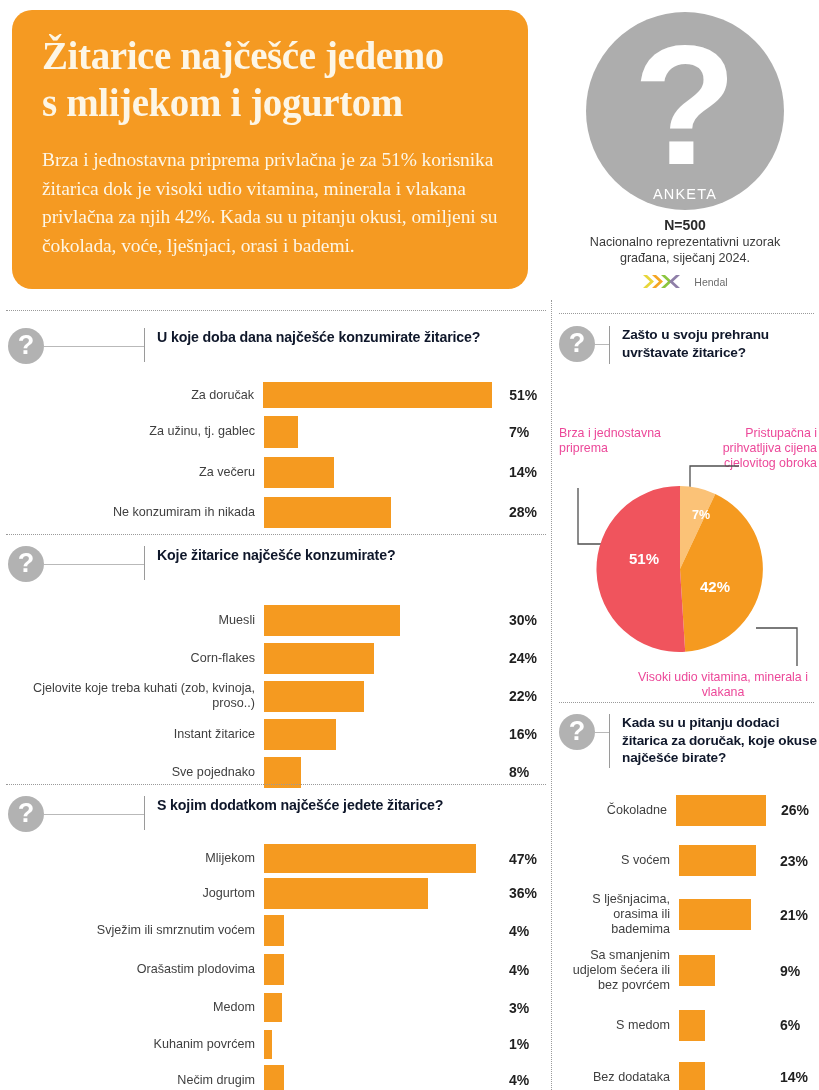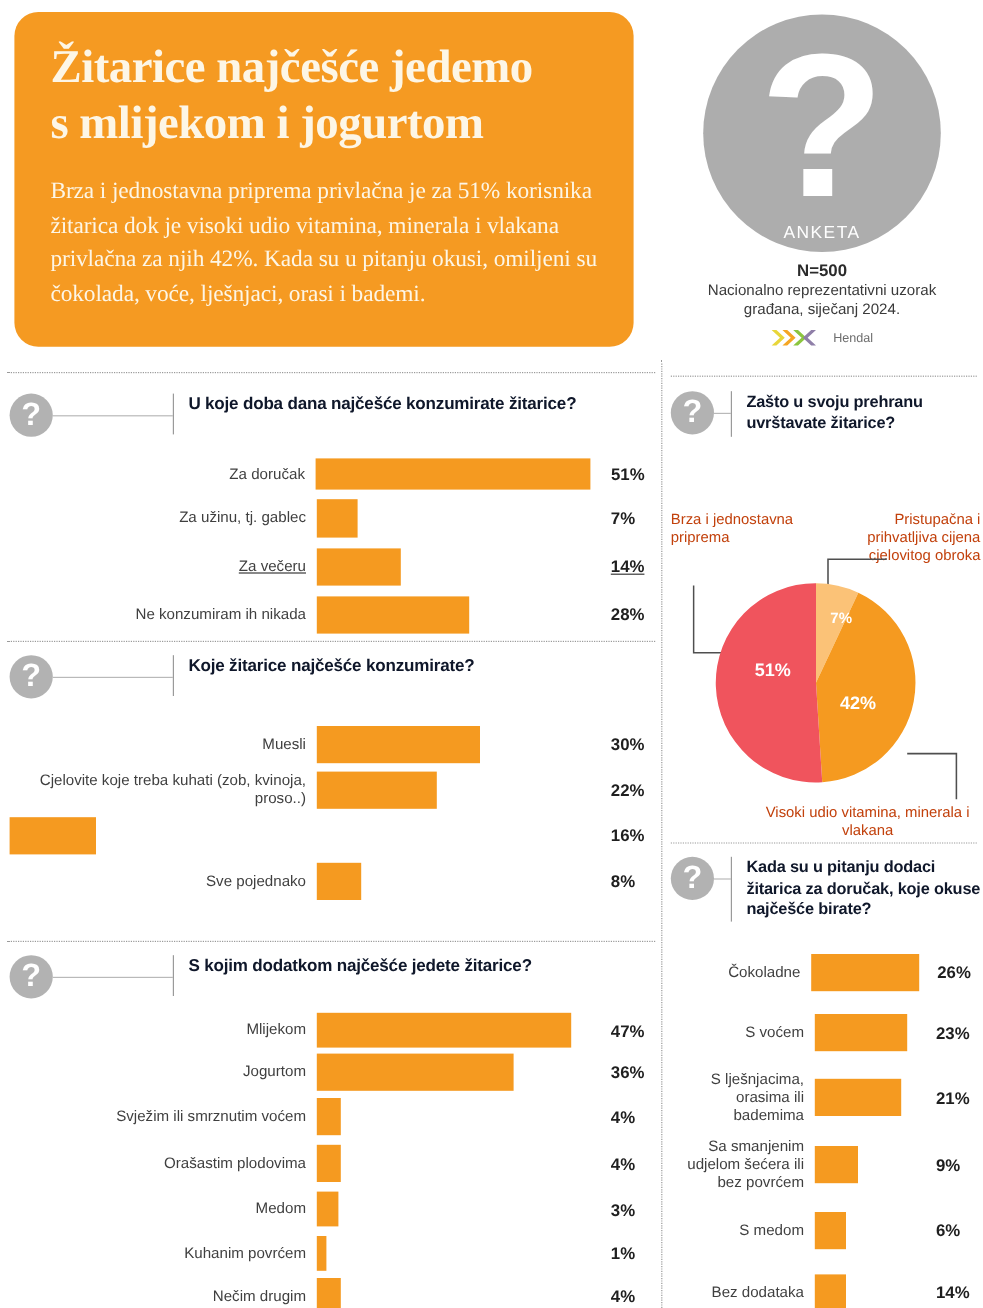--- a/index.html
+++ b/index.html
@@ -115,21 +115,21 @@
 
   
   .chart-r .row-label{width:120px;}
   .chart-r .row-val{width:52px;padding-left:15px;}
 
   .hdiv{border-top:1px dotted #9a9a9a;height:0;}
 
   
   .pie-block{position:relative;height:330px;}
   .pie-wrap{position:absolute;left:36px;top:120px;width:170px;height:170px;}
-  .pie-lbl{position:absolute;font-size:12.4px;line-height:15px;color:#c2410c;}
+  .pie-lbl{position:absolute;font-size:12.4px;line-height:15px;color:#ec4899;}
   .pie-val{
     position:absolute;font-weight:bold;color:#ffffff;
   }
 </style>
 </head>
 <body>
 
 <div class="page">
 
   <div class="col-left">
@@ -162,21 +162,21 @@
           </div>
           <div class="row-val">51%</div>
         </div>
         <div class="row" style="height:41px;">
           <div class="row-label">Za užinu, tj. gablec</div>
           <div class="bar-area" style="height:32px;">
             <div class="bar" style="width:34px;"></div>
           </div>
           <div class="row-val">7%</div>
         </div>
-        <div class="row" style="height:40px;text-decoration:underline;">
+        <div class="row" style="height:40px;">
           <div class="row-label">Za večeru</div>
           <div class="bar-area" style="height:31px;">
             <div class="bar" style="width:70px;"></div>
           </div>
           <div class="row-val">14%</div>
         </div>
         <div class="row" style="height:40px;">
           <div class="row-label">Ne konzumiram ih nikada</div>
           <div class="bar-area" style="height:31px;">
             <div class="bar" style="width:127px;"></div>
@@ -200,27 +200,35 @@
 
       <div class="bars chart-l" style="margin-top:19px;">
         <div class="row" style="height:38px;">
           <div class="row-label">Muesli</div>
           <div class="bar-area" style="height:31px;">
             <div class="bar" style="width:136px;"></div>
           </div>
           <div class="row-val">30%</div>
         </div>
         <div class="row" style="height:38px;">
+          <div class="row-label">Corn-flakes</div>
+          <div class="bar-area" style="height:31px;">
+            <div class="bar" style="width:110px;"></div>
+          </div>
+          <div class="row-val">24%</div>
+        </div>
+        <div class="row" style="height:38px;">
           <div class="row-label">Cjelovite koje treba kuhati (zob, kvinoja, proso..)</div>
           <div class="bar-area" style="height:31px;">
             <div class="bar" style="width:100px;"></div>
           </div>
           <div class="row-val">22%</div>
         </div>
         <div class="row" style="height:38px;">
+          <div class="row-label">Instant žitarice</div>
           <div class="bar-area" style="height:31px;">
             <div class="bar" style="width:72px;"></div>
           </div>
           <div class="row-val">16%</div>
         </div>
         <div class="row" style="height:38px;">
           <div class="row-label">Sve pojednako</div>
           <div class="bar-area" style="height:31px;">
             <div class="bar" style="width:37px;"></div>
           </div>

